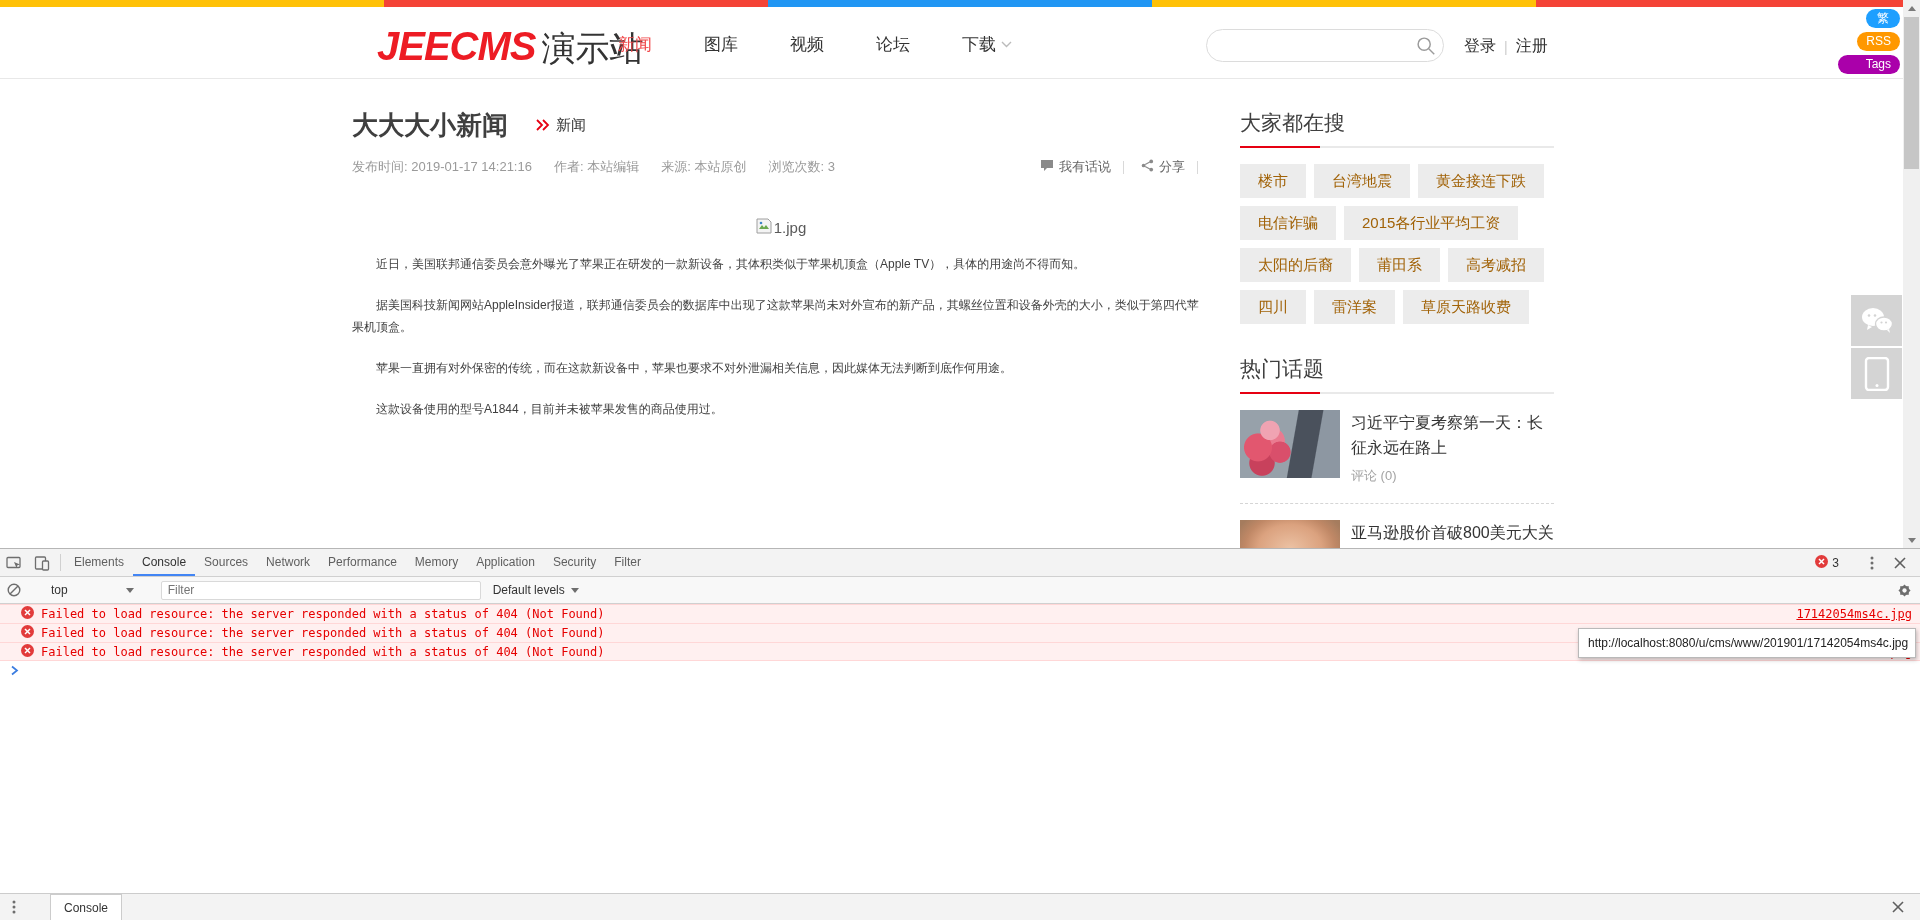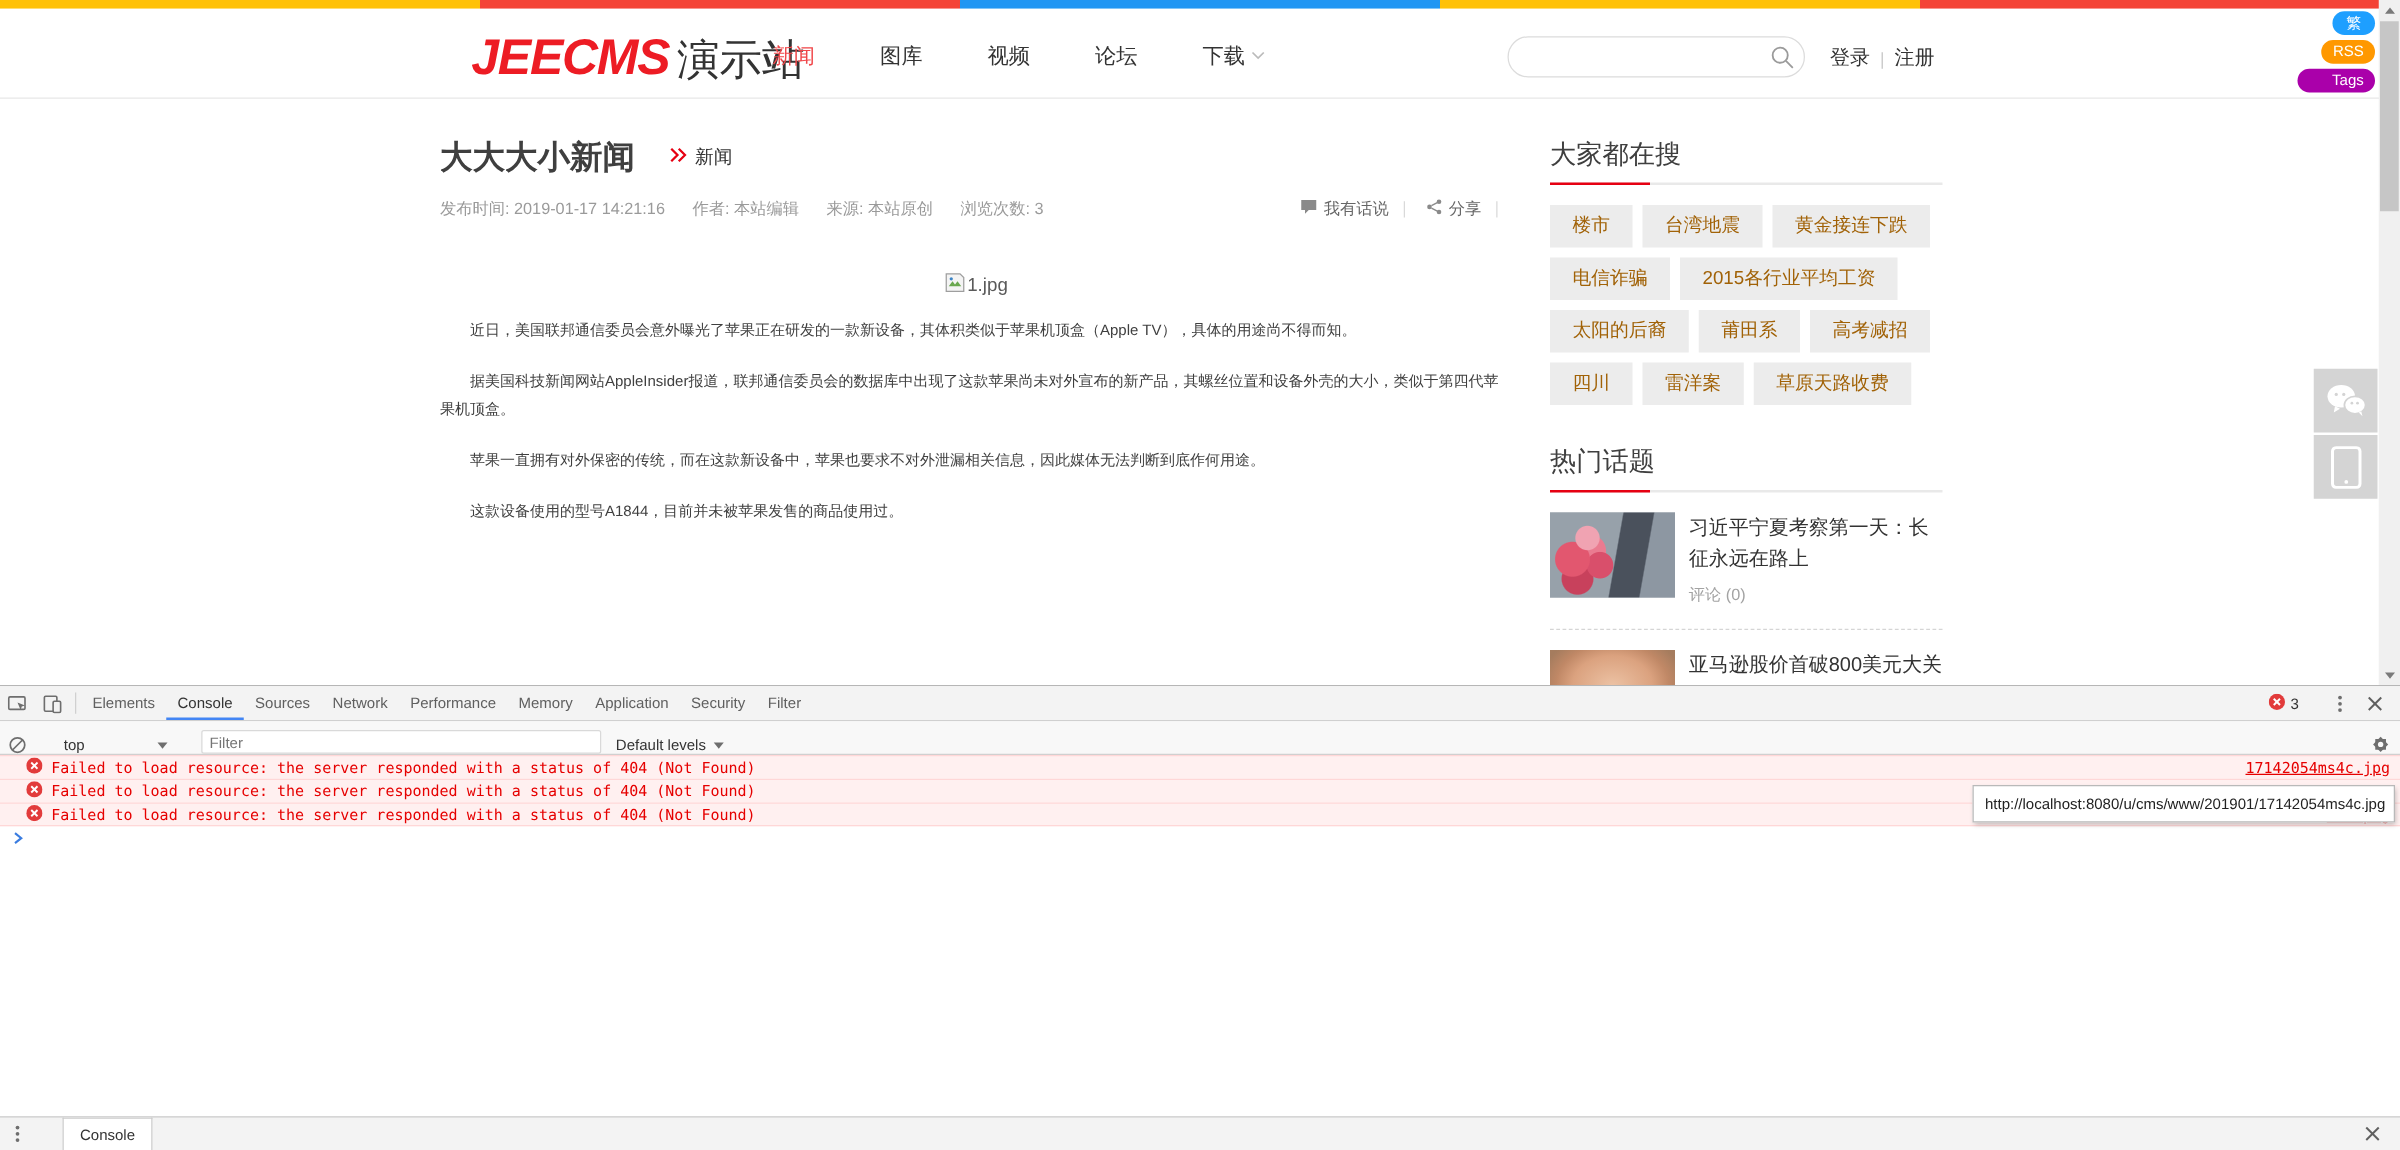--- a/index.html
+++ b/index.html
@@ -92,21 +92,21 @@
   
   .devtools { position:absolute; left:0; top:548px; width:1920px; height:372px; background:#fff;
     border-top:1px solid #b6b6b6; font-size:12px; color:#333; }
   .dt-tabbar { height:28px; background:#f3f3f3; border-bottom:1px solid #d0d0d0; display:flex; align-items:stretch; }
   .dt-icon-btn { width:28px; display:flex; align-items:center; justify-content:center; cursor:pointer; }
   .dt-vsep { width:1px; background:#d0d0d0; margin:5px 4px; }
   .dt-tab { padding:0 9px; display:flex; align-items:center; color:#5f5f5f; cursor:pointer; border-bottom:2px solid transparent; }
   .dt-tab.active { color:#333; border-bottom:2px solid #4285f4; }
   .dt-right { margin-left:auto; display:flex; align-items:center; padding-right:6px; }
   .err-counter { display:flex; align-items:center; gap:4px; cursor:pointer; margin-right:10px; }
-  .dt-toolbar { height:27px; background:#f8f8f8; border-bottom:1px solid #d0d0d0; display:flex; align-items:flex-end; }
+  .dt-toolbar { height:27px; background:#f8f8f8; border-bottom:1px solid #d0d0d0; display:flex; align-items:center; }
   .ctx-select { display:flex; align-items:center; gap:58px; padding:0 10px 0 14px; cursor:pointer; }
   .caret-down { width:0; height:0; border-left:4px solid transparent; border-right:4px solid transparent; border-top:5px solid #6e6e6e; }
   .filter-input { width:320px; height:19px; border:1px solid #d9d9d9; border-radius:2px; background:#fff;
     margin-left:8px; padding:0 6px; font-size:12px; color:#333; outline:none; }
   .levels { display:flex; align-items:center; gap:6px; margin-left:12px; cursor:pointer; }
   .dt-toolbar .gear { margin-left:auto; margin-right:8px; cursor:pointer; display:flex; }
 
   .console-rows { font-family:"DejaVu Sans Mono", monospace; }
   .c-row { height:19px; background:#fff0f0; border-top:1px solid #ffd7d7; display:flex; align-items:center;
     padding-left:21px; color:#e60000; }

